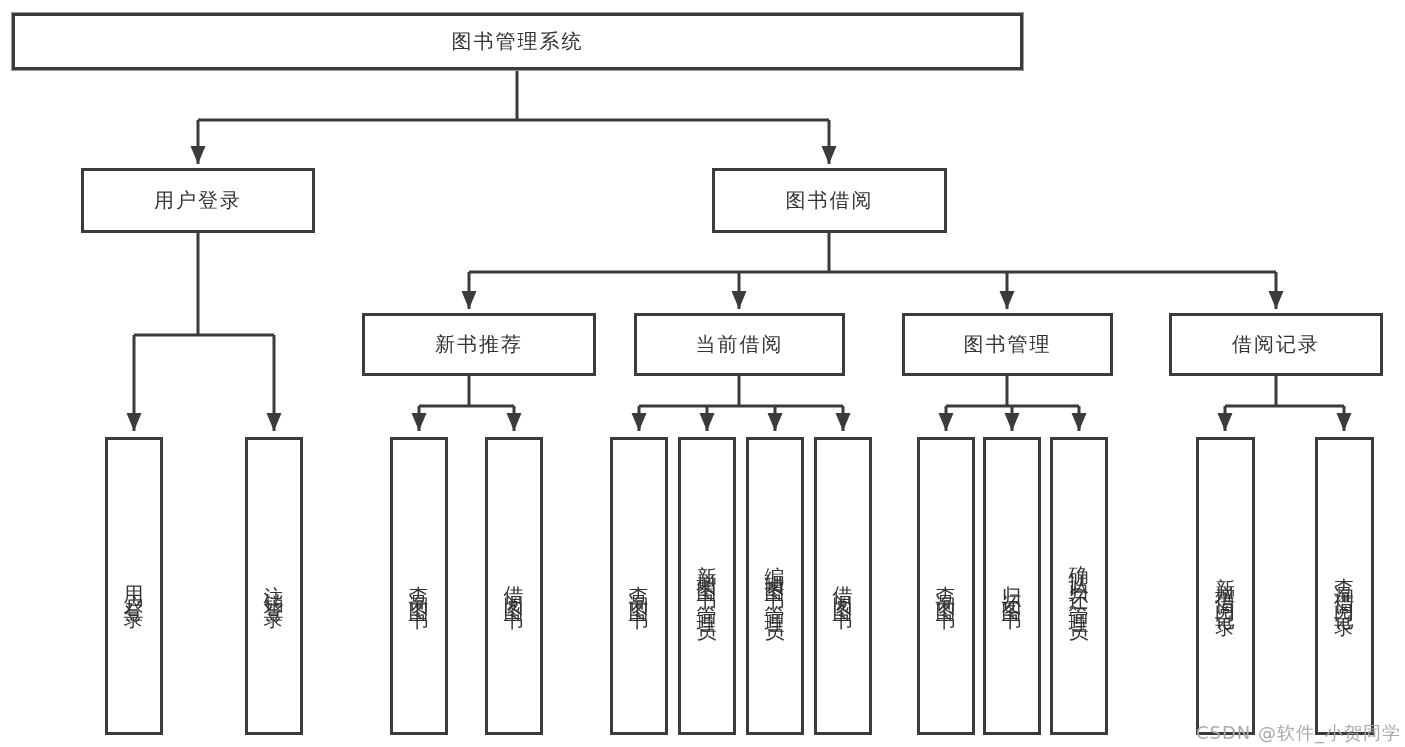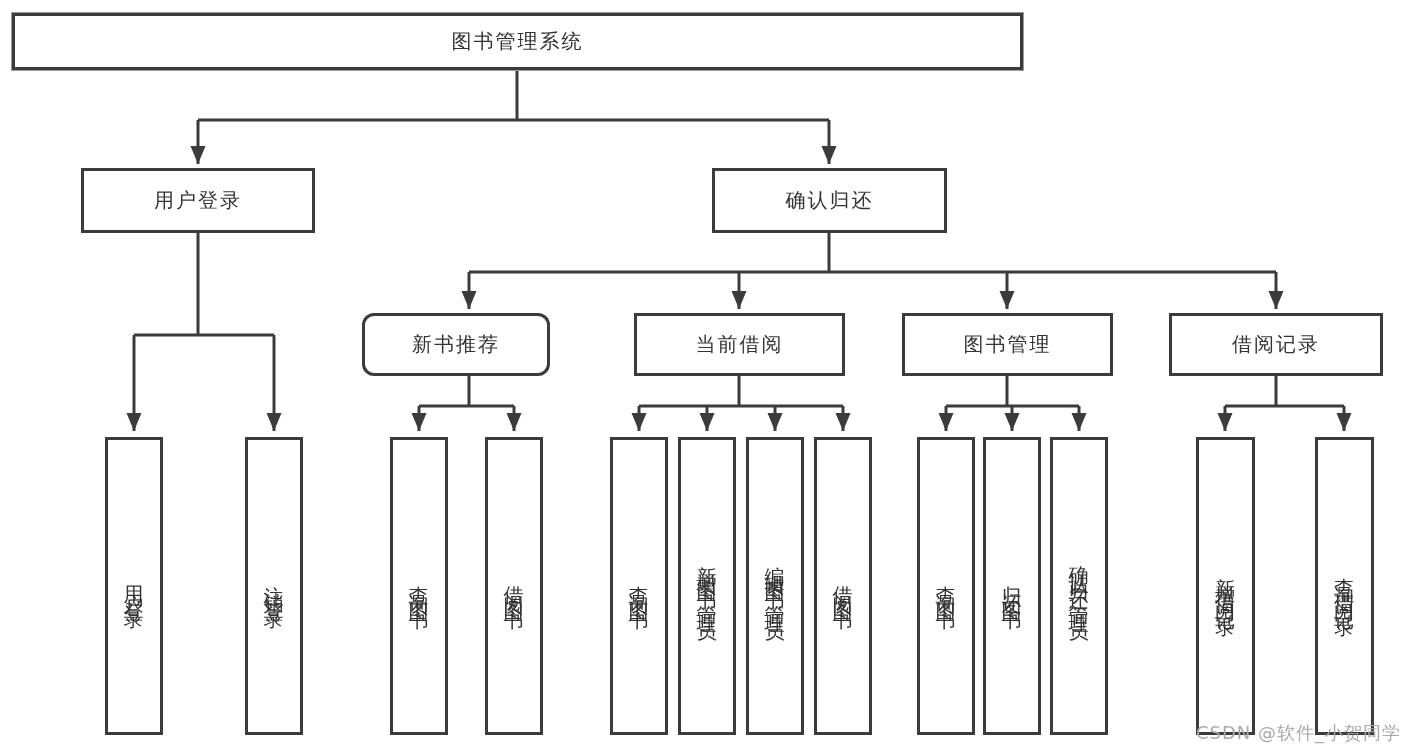--- a/index.html
+++ b/index.html
@@ -83,23 +83,23 @@
 
       <path d="M1276,376 V406 M1225,406 H1344"></path>
       <path d="M1225,406 V431" marker-end="url(#arr)"></path>
       <path d="M1344,406 V431" marker-end="url(#arr)"></path>
     </g>
   </svg>
 
   <div class="node hnode root" style="left:12px;top:13px;width:1011px;height:57px;">图书管理系统</div>
 
   <div class="node hnode" style="left:81px;top:168px;width:234px;height:65px;">用户登录</div>
-  <div class="node hnode" style="left:712px;top:168px;width:235px;height:65px;">确认归还</div>
+  <div class="node hnode" style="left:712px;top:168px;width:235px;height:65px;">图书借阅</div>
 
-  <div class="node hnode" style="left:362px;top:313px;width:188px;height:63px;border-radius:12px;">新书推荐</div>
+  <div class="node hnode" style="left:362px;top:313px;width:234px;height:63px;">新书推荐</div>
   <div class="node hnode" style="left:634px;top:313px;width:211px;height:63px;">当前借阅</div>
   <div class="node hnode" style="left:902px;top:313px;width:211px;height:63px;">图书管理</div>
   <div class="node hnode" style="left:1169px;top:313px;width:214px;height:63px;">借阅记录</div>
 
   <div class="node vnode" style="left:105px;top:437px;width:58px;height:298px;">用户登录</div>
   <div class="node vnode" style="left:245px;top:437px;width:58px;height:298px;">注销登录</div>
 
   <div class="node vnode" style="left:390px;top:437px;width:58px;height:298px;">查询图书</div>
   <div class="node vnode" style="left:485px;top:437px;width:58px;height:298px;">借阅图书</div>
 

